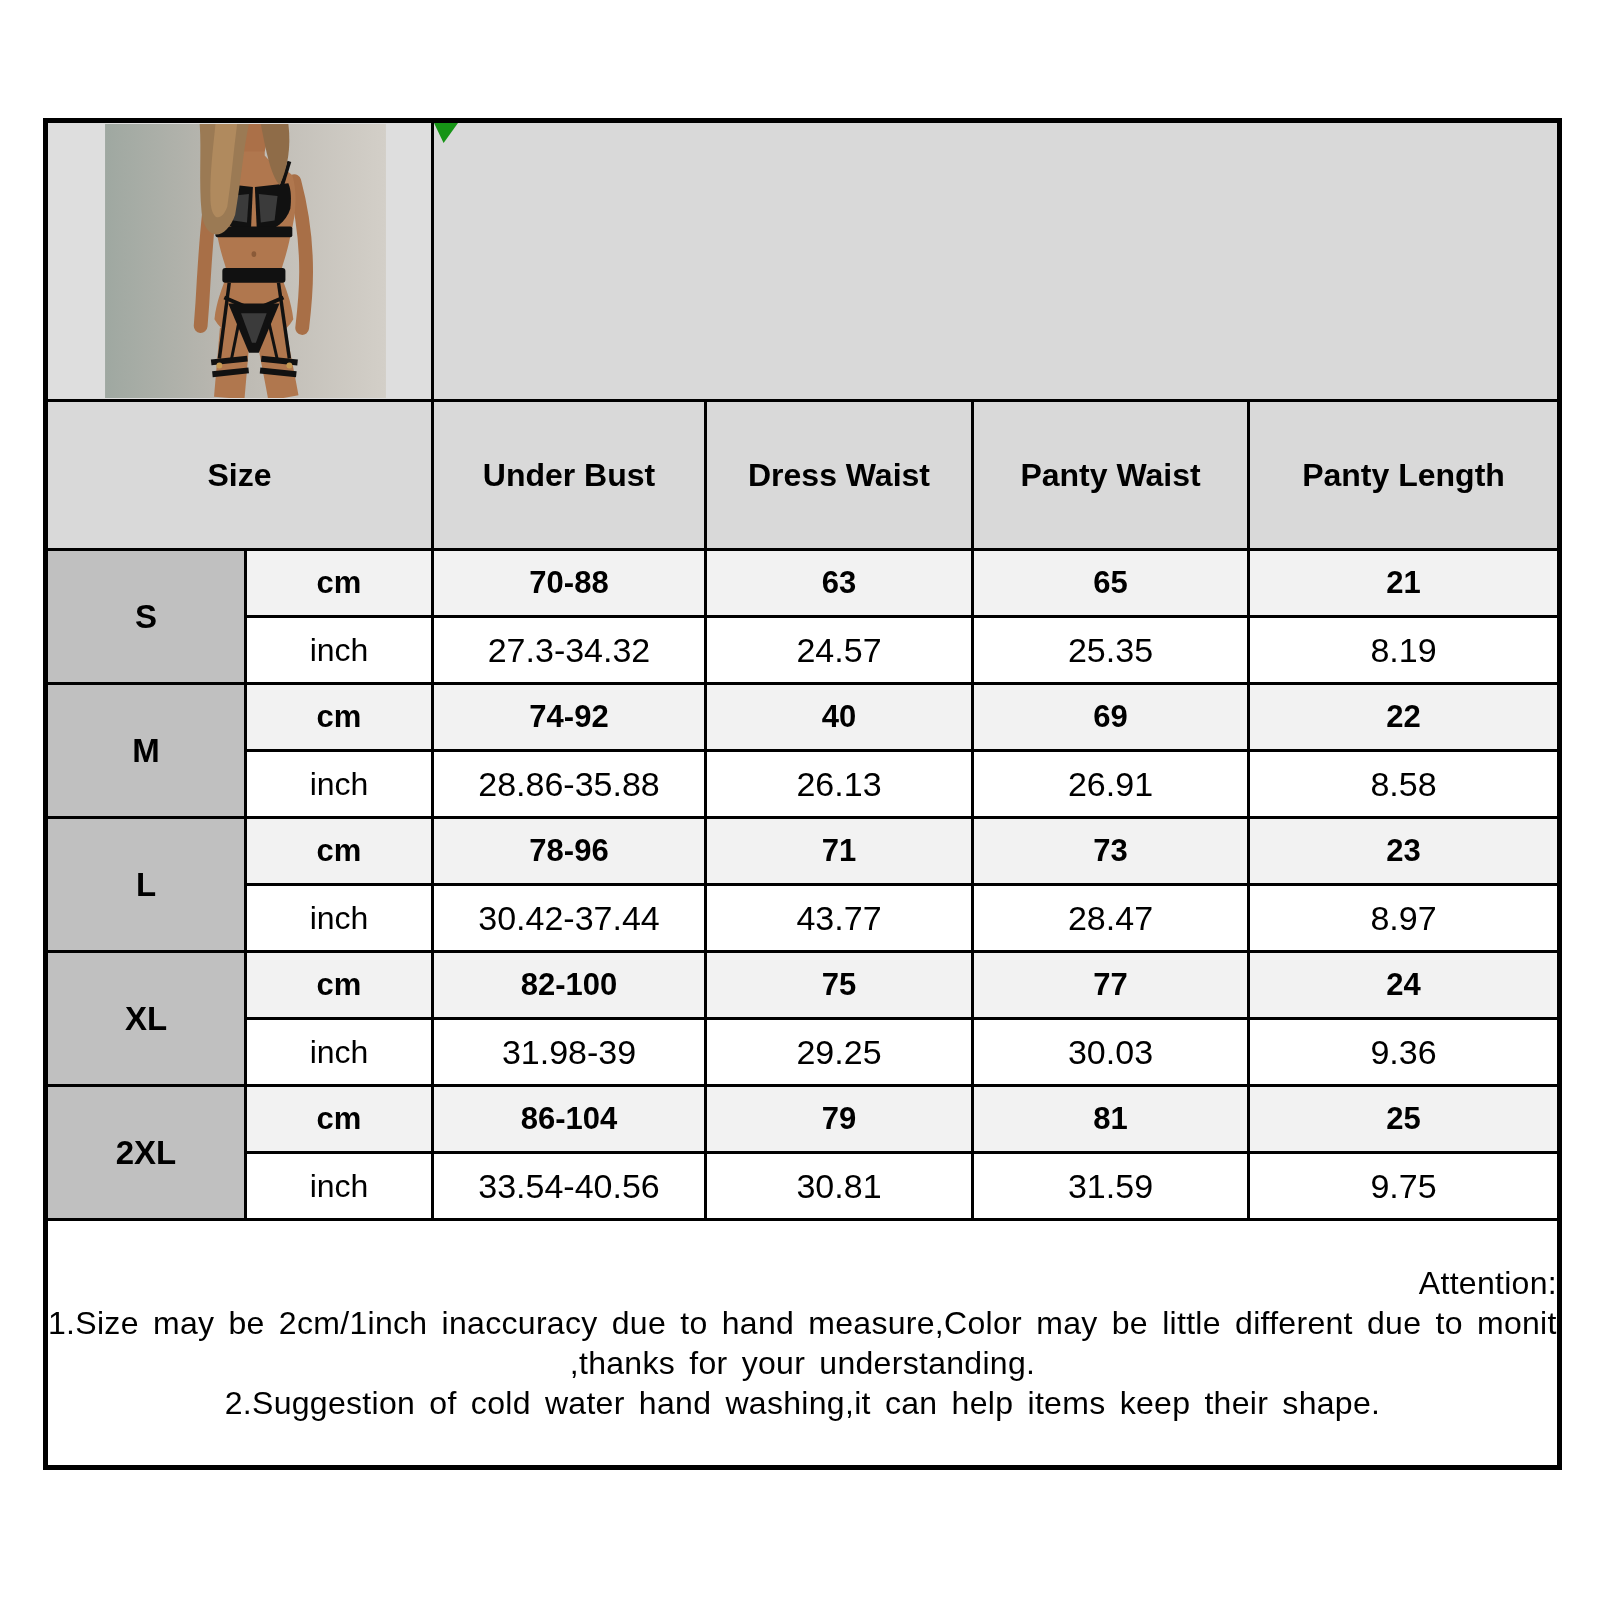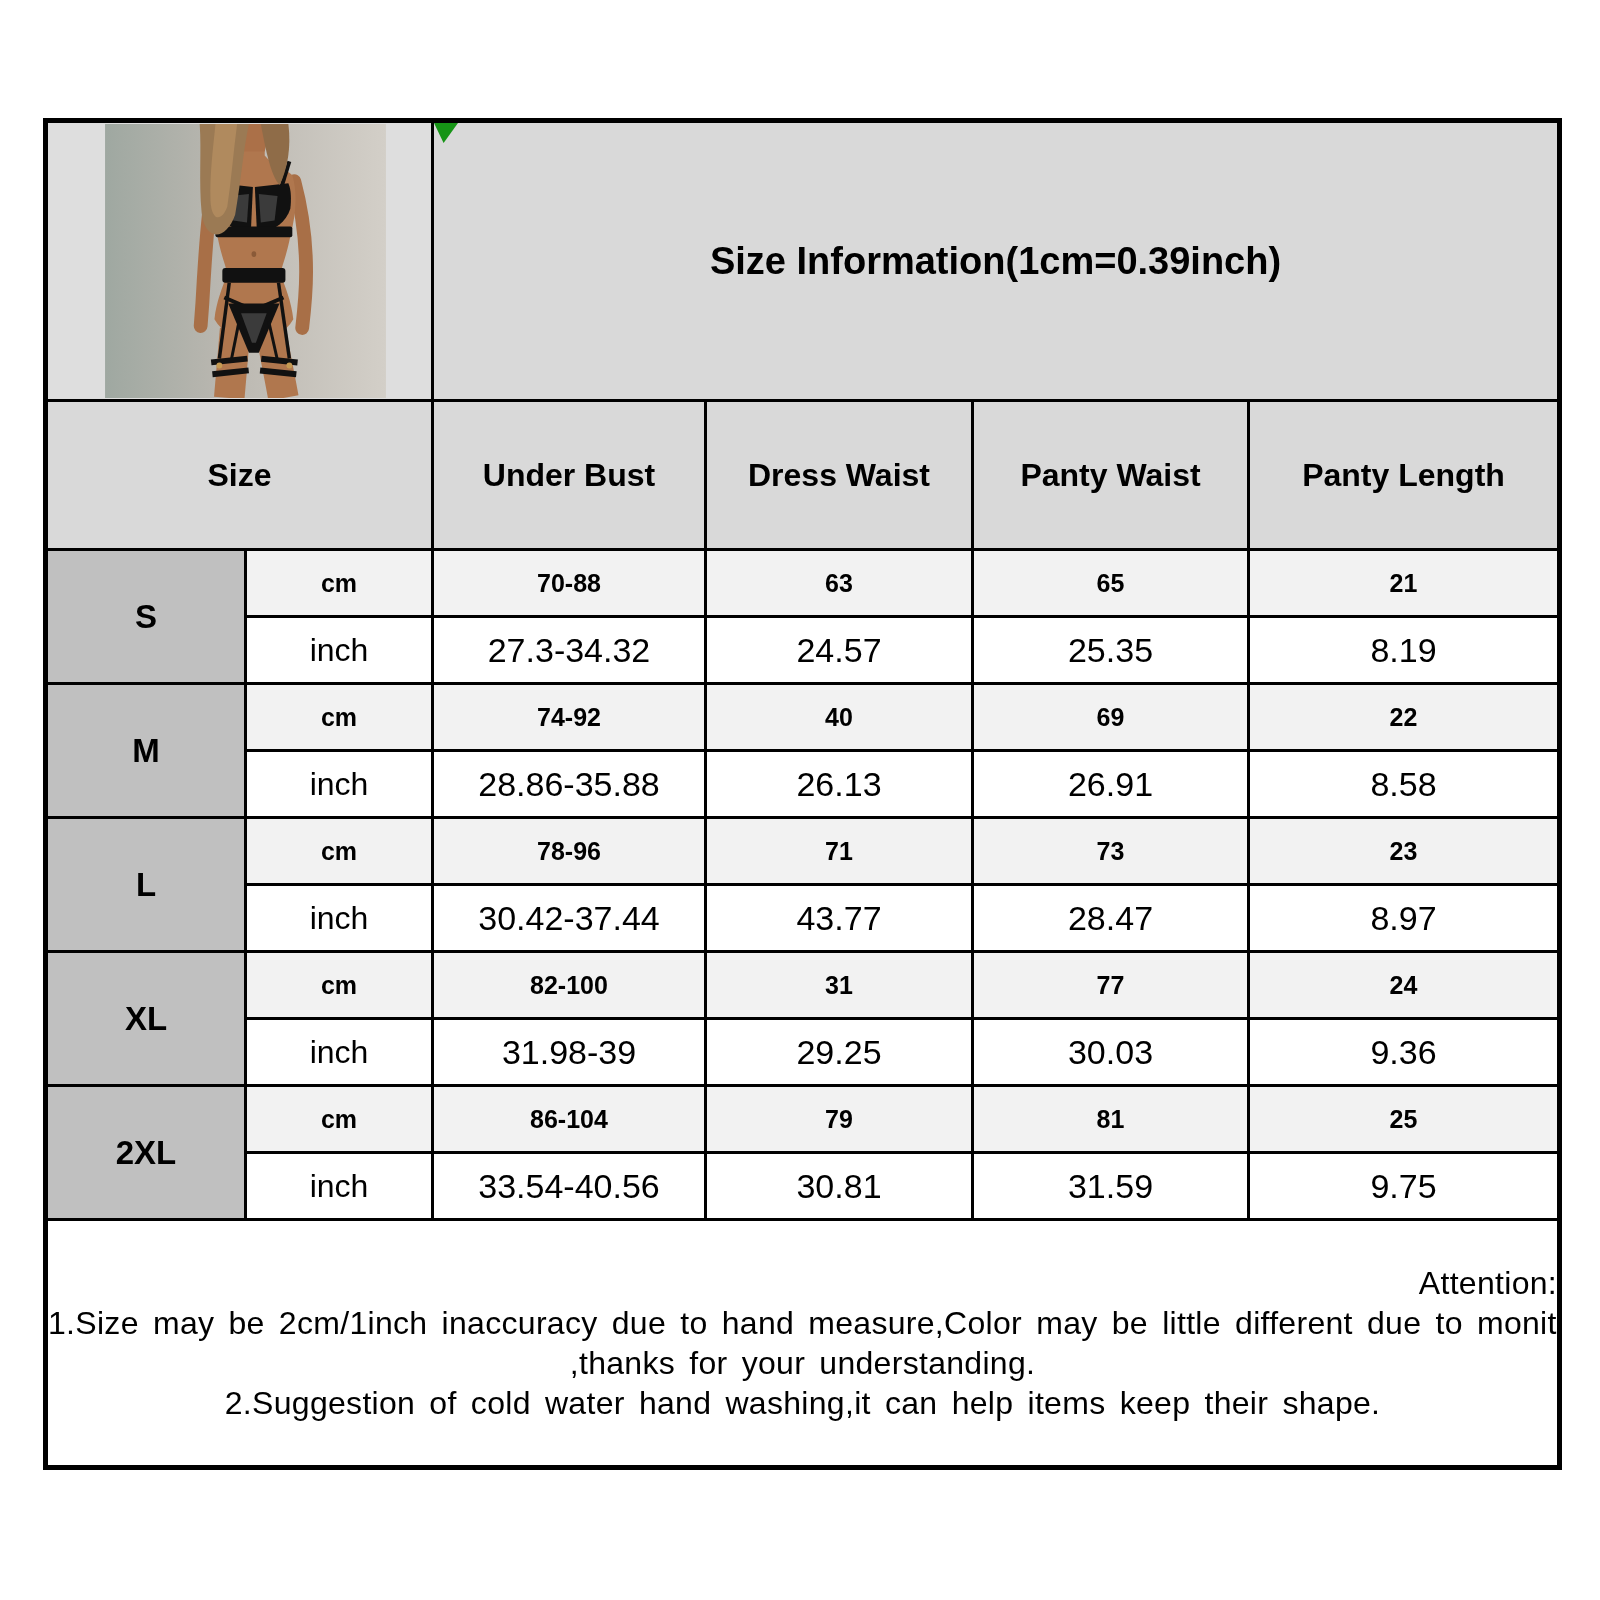--- a/index.html
+++ b/index.html
@@ -80,21 +80,21 @@
   td.size-corner {
     font-size: 54px;
     font-weight: 700;
   }
 
   
   tr.cm-row td {
     height: 64px;
     background: var(--cm-row-bg, #f2f2f2);
     font-weight: 700;
-    font-size: 25px;
+    font-size: 31px;
   }
   tr.inch-row td {
     height: 64px;
     background: var(--inch-row-bg, #ffffff);
     font-weight: 400;
     font-size: 34px;
   }
   table.size-chart td.size-label {
     background: var(--size-label-bg, #c0c0c0);
     font-weight: 700;
@@ -211,21 +211,20 @@
                 <g>
                   <path d="M96,0 L146,0 C140,28 138,58 132,92 C122,120 101,118 98,90 C95,58 98,26 96,0 Z" fill="#9b7a54"></path>
                   <path d="M112,0 L134,0 C130,30 128,58 124,84 C118,100 108,98 107,78 C106,50 110,22 112,0 Z" fill="#b08a5e"></path>
                   <path d="M158,0 L186,0 C189,24 185,46 177,62 C168,52 163,26 158,0 Z" fill="#8f6c48"></path>
                 </g>
               </svg>
             </div>
           </td>
           <td class="title-cell" colspan="4">
             <span class="green-flag"></span>
-            <span>Size Information(1cm=0.39inch)</span>
           </td>
         </tr>
 
         <tr class="head-row">
           <td class="size-corner" colspan="2">Size</td>
           <td>Under Bust</td>
           <td>Dress Waist</td>
           <td>Panty Waist</td>
           <td>Panty Length</td>
         </tr>
@@ -275,21 +274,21 @@
           <td>30.42-37.44</td>
           <td>43.77</td>
           <td>28.47</td>
           <td>8.97</td>
         </tr>
 
         <tr class="cm-row">
           <td class="size-label" rowspan="2">XL</td>
           <td class="unit-cell">cm</td>
           <td>82-100</td>
-          <td>31</td>
+          <td>75</td>
           <td>77</td>
           <td>24</td>
         </tr>
         <tr class="inch-row">
           <td class="unit-cell">inch</td>
           <td>31.98-39</td>
           <td>29.25</td>
           <td>30.03</td>
           <td>9.36</td>
         </tr>

